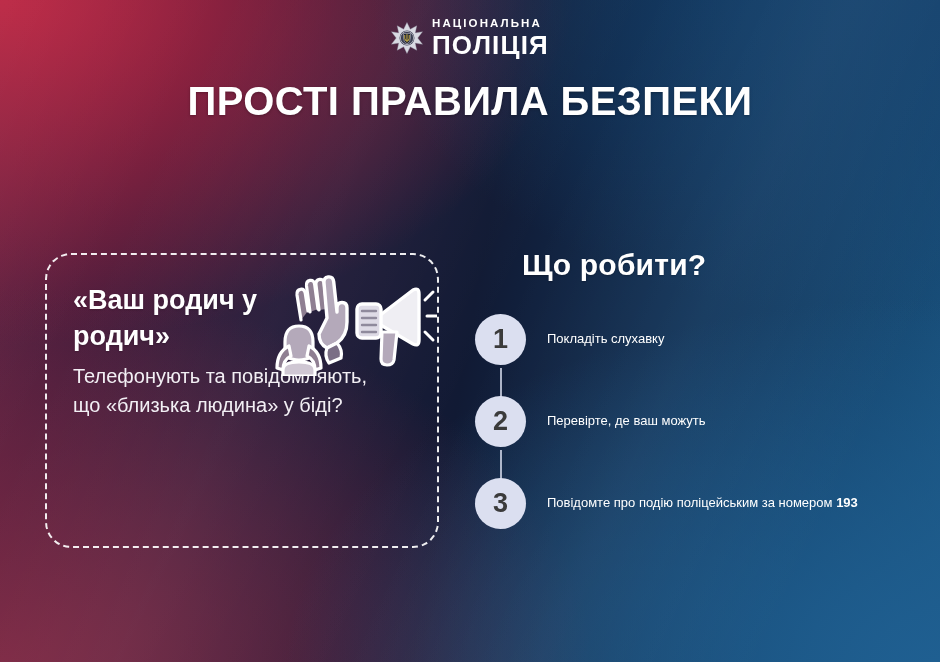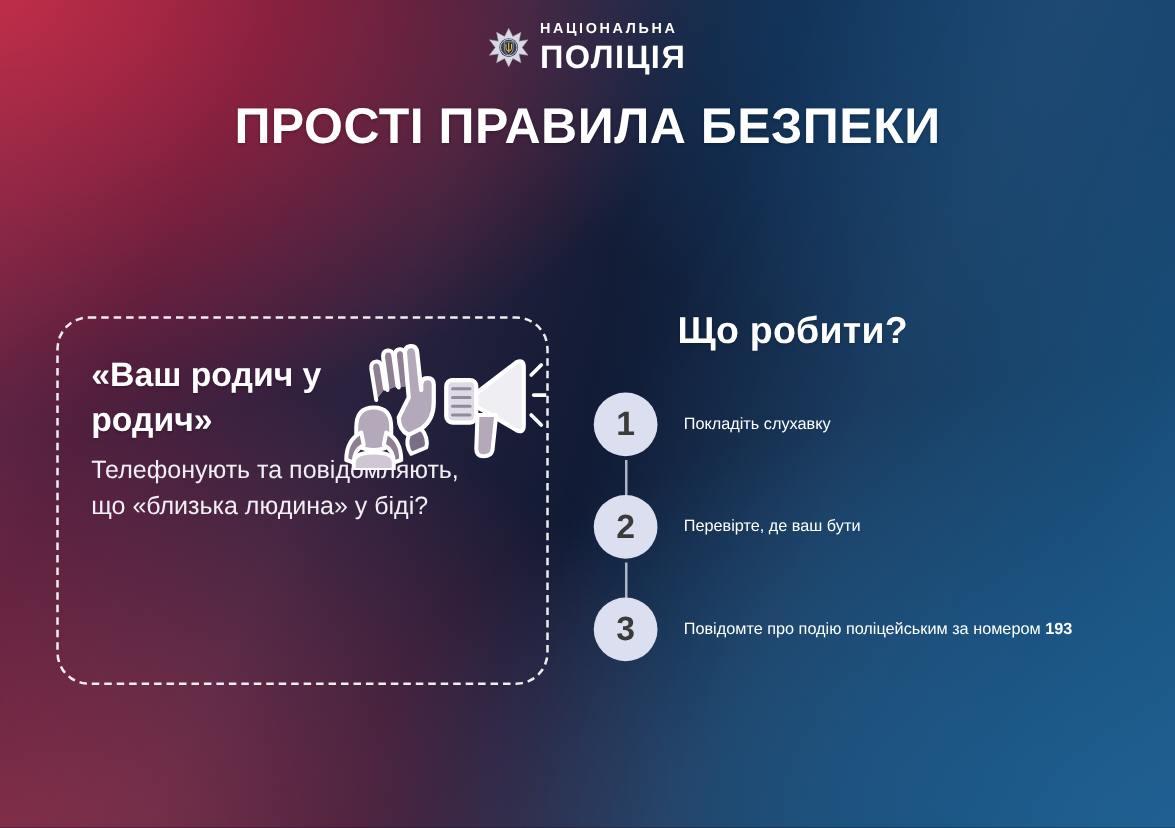--- a/index.html
+++ b/index.html
@@ -98,21 +98,21 @@
     width:170px; height:112px;
     pointer-events:none;
   }
 
   
   .steps-wrap { position:absolute; left:466px; top:248px; width:460px; }
   .steps-heading {
     color:#ffffff;
     font-size:30px;
     font-weight:700;
-    margin-left:76px;
+    margin-left:56px;
     letter-spacing:0.2px;
     text-shadow:0 1px 2px rgba(0,0,0,0.22);
   }
   .steps-list { position:relative; margin-top:28px; }
   .connector {
     position:absolute;
     left:34px;
     width:2px;
     background:rgba(226,230,245,0.75);
   }
@@ -236,21 +236,21 @@
       <div class="step">
         <div class="step-num">1</div>
         <div class="step-text">
           <span>Покладіть слухавку</span><b></b>
         </div>
       </div>
 
       <div class="step">
         <div class="step-num">2</div>
         <div class="step-text">
-          <span>Перевірте, де ваш бути</span><b></b>
+          <span>Перевірте, де ваш можуть</span><b></b>
         </div>
       </div>
 
       <div class="step">
         <div class="step-num">3</div>
         <div class="step-text">
           <span>Повідомте про подію поліцейським за номером </span><b>193</b>
         </div>
       </div>
     </div>

